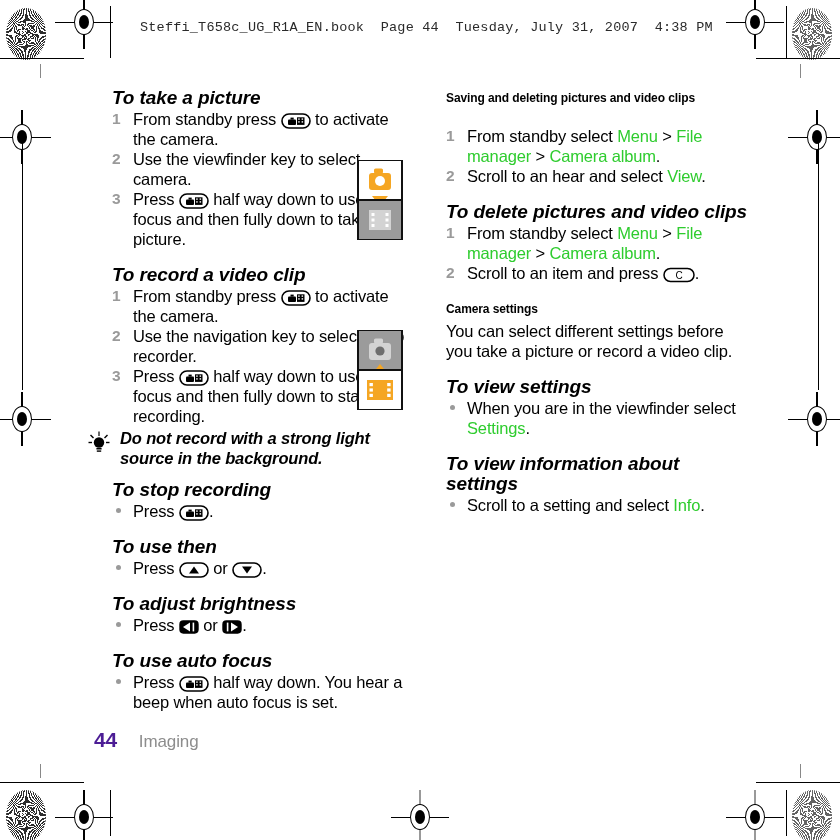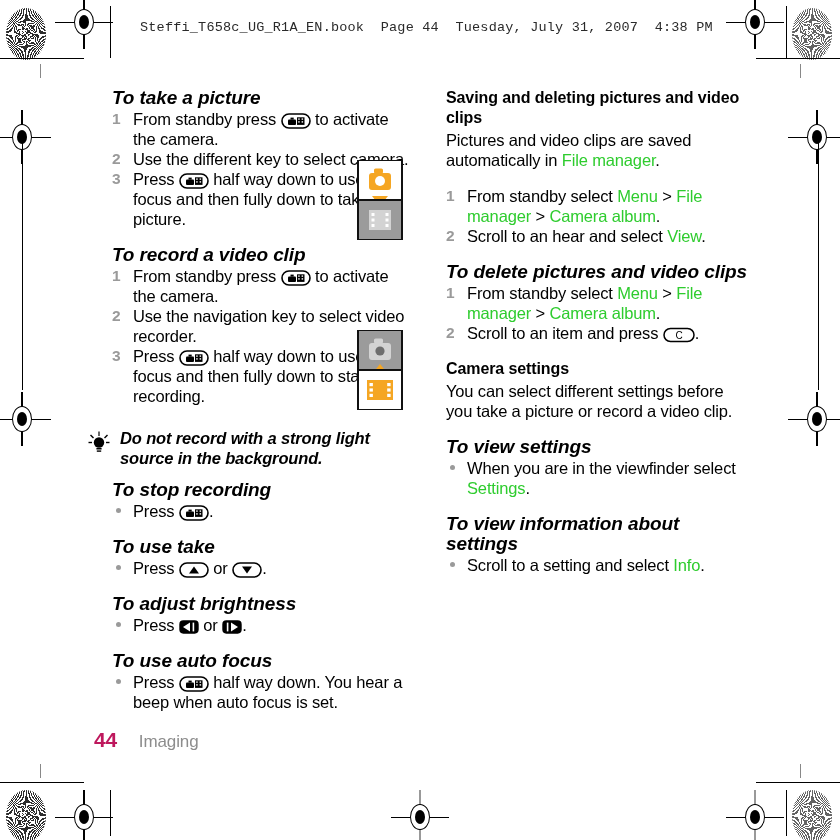--- a/index.html
+++ b/index.html
@@ -77,21 +77,21 @@
   
   .col {
     position: absolute;
     top: 88px;
     width: 302px;
   }
   .col-left  { left: 112px; }
   .col-right { left: 446px; }
 
   .h2 {
-    font-size: 16px;
+    font-size: 12px;
     font-weight: bold;
     line-height: 20px;
     margin: 0 0 2px 0;
     letter-spacing: -0.1px;
   }
   .h3 {
     font-size: 19px;
     font-weight: bold;
     font-style: italic;
     line-height: 20px;
@@ -169,21 +169,21 @@
     position: absolute;
     left: 94px;
     top: 728px;
     display: flex;
     align-items: baseline;
     gap: 22px;
   }
   .footer .pagenum {
     font-size: 21px;
     font-weight: bold;
-    color: #be185d;
+    color: #4c1d95;
     letter-spacing: -0.3px;
   }
   .footer .chapter {
     font-size: 17px;
     color: #8d8d8d;
     letter-spacing: -0.1px;
   }
 </style>
 </head>
 <body>
@@ -255,21 +255,21 @@
               <rect x="9.5" y="4.6" width="3.2" height="2" fill="#000"></rect>
               <rect x="16" y="4.3" width="7.5" height="7.6" fill="#000"></rect>
               <rect x="17.2" y="5.4" width="1.5" height="1.4" fill="#fff"></rect>
               <rect x="17.2" y="8.2" width="1.5" height="1.4" fill="#fff"></rect>
               <rect x="20.6" y="5.4" width="1.5" height="1.4" fill="#fff"></rect>
               <rect x="20.6" y="8.2" width="1.5" height="1.4" fill="#fff"></rect>
             </svg></span><span> to activate the camera.</span>
       </li>
       <li class="step">
         <span class="num">2</span>
-        <span>Use the different key to select camera.</span>
+        <span>Use the viewfinder key to select camera.</span>
       </li>
       <li class="step">
         <span class="num">3</span>
         <span>Press </span><span class="key"><svg width="30" height="16" viewBox="0 0 30 16">
               <rect x="1" y="1" width="28" height="14" rx="7" ry="7" fill="#fff" stroke="#000" stroke-width="1.6"></rect>
               <rect x="7" y="6.5" width="8" height="5.5" rx="1" fill="#000"></rect>
               <rect x="9.5" y="4.6" width="3.2" height="2" fill="#000"></rect>
               <rect x="16" y="4.3" width="7.5" height="7.6" fill="#000"></rect>
               <rect x="17.2" y="5.4" width="1.5" height="1.4" fill="#fff"></rect>
               <rect x="17.2" y="8.2" width="1.5" height="1.4" fill="#fff"></rect>
@@ -346,21 +346,21 @@
               <rect x="17.2" y="5.4" width="1.5" height="1.4" fill="#fff"></rect>
               <rect x="17.2" y="8.2" width="1.5" height="1.4" fill="#fff"></rect>
               <rect x="20.6" y="5.4" width="1.5" height="1.4" fill="#fff"></rect>
               <rect x="20.6" y="8.2" width="1.5" height="1.4" fill="#fff"></rect>
             </svg></span><span>.</span>
       </li>
     </ul>
 
     <div class="spacer-m"></div>
 
-    <div class="h3">To use take</div>
+    <div class="h3">To use then</div>
     <ul class="steps">
       <li class="step">
         <span class="bul"></span>
         <span>Press </span><span class="key"><svg width="30" height="16" viewBox="0 0 30 16">
               <rect x="1" y="1" width="28" height="14" rx="7" ry="7" fill="#fff" stroke="#000" stroke-width="1.6"></rect>
               <polygon points="15,4.6 20,11.4 10,11.4" fill="#000"></polygon>
             </svg></span><span> or </span><span class="key"><svg width="30" height="16" viewBox="0 0 30 16">
               <rect x="1" y="1" width="28" height="14" rx="7" ry="7" fill="#fff" stroke="#000" stroke-width="1.6"></rect>
               <polygon points="15,11.4 20,4.6 10,4.6" fill="#000"></polygon>
             </svg></span><span>.</span>
@@ -445,21 +445,20 @@
         <rect x="31.2" y="53" width="3.4" height="3.2" fill="#ffffff"></rect>
         <rect x="31.2" y="58.4" width="3.4" height="3.2" fill="#ffffff"></rect>
         <rect x="31.2" y="63.8" width="3.4" height="3.2" fill="#ffffff"></rect>
       </g>
     </svg>
   </div>
 
   <div class="col col-right">
 
     <div class="h2">Saving and deleting pictures and video clips</div>
-    <p class="para"><span>Pictures and video clips are saved automatically in </span><span class="green">File manager</span><span>.</span></p>
 
     <div class="spacer-m"></div>
 
     <ul class="steps">
       <li class="step">
         <span class="num">1</span><span>From standby select </span><span class="green">Menu</span><span> &gt; </span><span class="green">File manager</span><span> &gt; </span><span class="green">Camera album</span><span>.</span>
       </li>
       <li class="step">
         <span class="num">2</span><span>Scroll to an hear and select </span><span class="green">View</span><span>.</span>
       </li>

